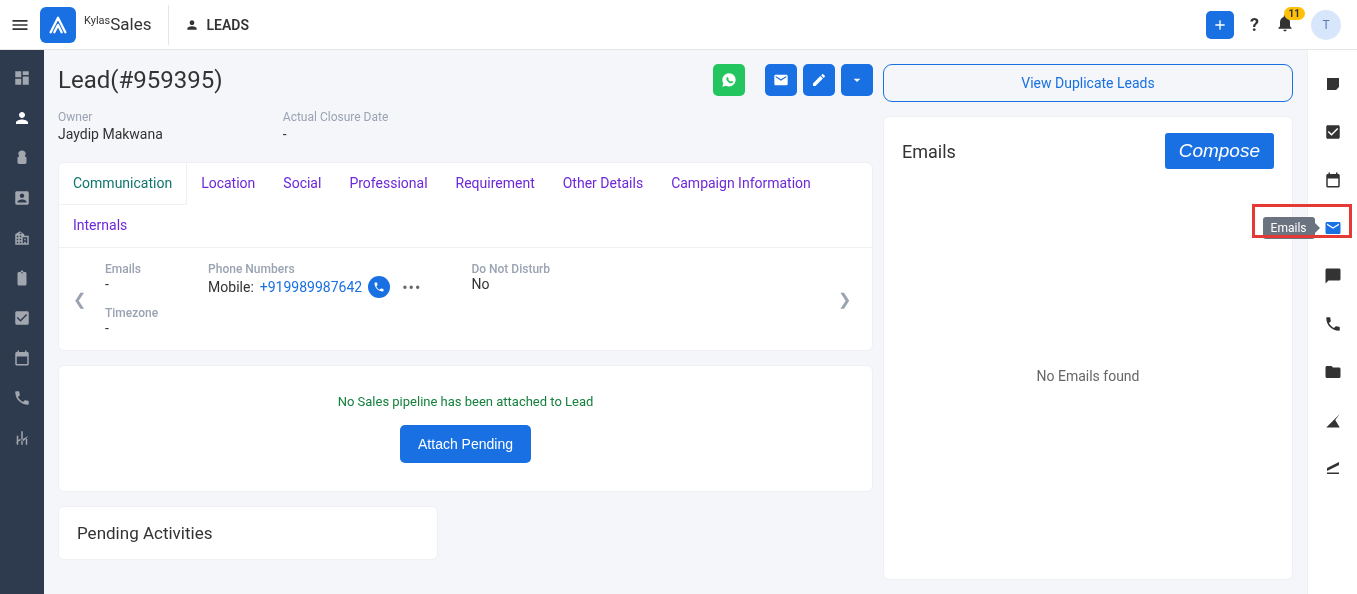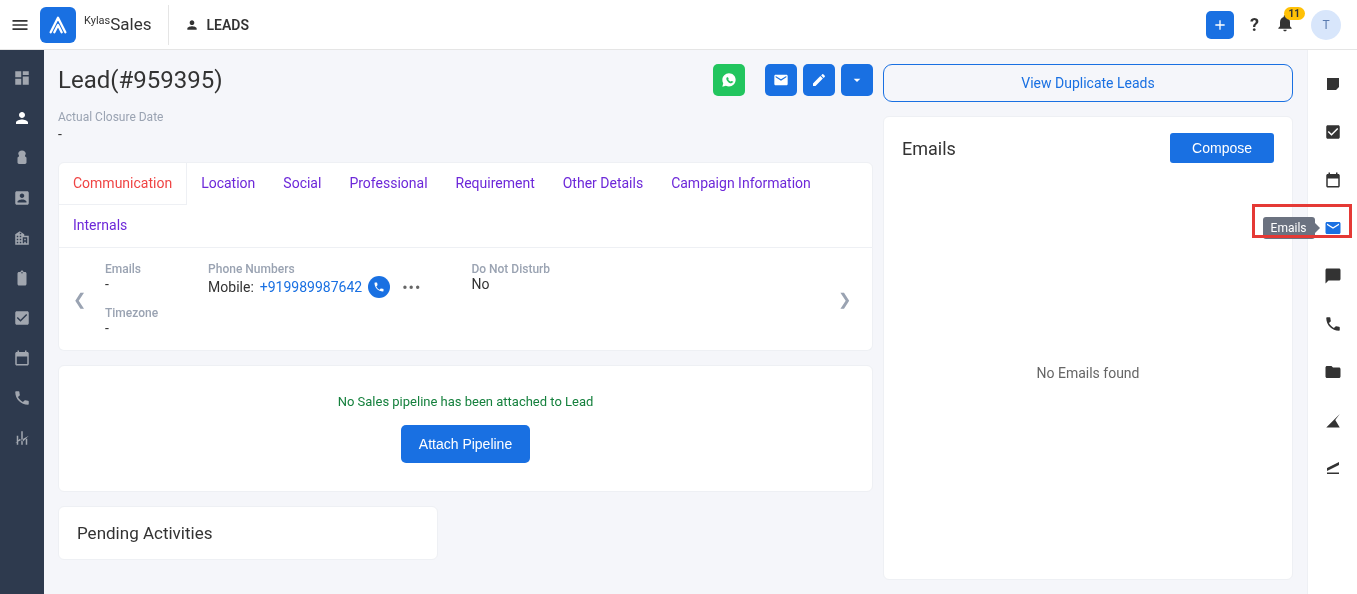--- a/index.html
+++ b/index.html
@@ -55,21 +55,21 @@
 .meta-item .label { font-size: 12px; color: #9aa3b2; margin-bottom: 2px; }
 .meta-item .value { font-size: 14px; color: #333; }
 
 
 .card { background: #fff; border-radius: 6px; border: 1px solid #eef0f4; }
 
 
 .tabs { border: 1px solid #eef0f4; border-radius: 6px 6px 0 0; background: #fff; }
 .tabs-row { display: flex; flex-wrap: wrap; }
 .tab { padding: 12px 14px; font-size: 14px; color: #6d28d9; cursor: pointer; border-bottom: 2px solid transparent; }
-.tab.active { color: #ef4444; border-right: 1px solid #eef0f4; border-bottom: 1px solid #eef0f4; text-align: center;}
+.tab.active { color: #0f766e; border-right: 1px solid #eef0f4; border-bottom: 1px solid #eef0f4; text-align: center;}
 .tab-body { background: #fff; border: 1px solid #eef0f4; border-top: none; border-radius: 0 0 6px 6px; padding: 14px; display: flex; align-items: center; }
 .chevron-nav { width: 20px; color: #9aa3b2; cursor: pointer; font-size: 16px; }
 .comm-grid { flex: 1; display: flex; gap: 50px; padding: 0 12px; }
 .comm-col { display: flex; flex-direction: column; gap: 14px; }
 .comm-col .label { font-size: 12px; color: #9aa3b2; font-weight: 500; }
 .comm-col .value { font-size: 14px; color: #333; }
 .phone-row { display: flex; align-items: center; gap: 6px; font-size: 14px; justify-content: center; }
 .phone-row .num { color: #1970e2; }
 .phone-circle { width: 22px; height: 22px; background: #1970e2; border-radius: 50%; display: flex; align-items: center; justify-content: center; }
 .phone-circle svg { width: 12px; height: 12px; fill: #fff; }
@@ -82,21 +82,21 @@
 
 
 .pending-card { padding: 16px 18px; width: 380px;}
 .pending-card h3 { font-size: 17px; font-weight: 400; color: #333; }
 
 
 .dup-btn { border: 1px solid #1970e2; color: #1970e2; border-radius: 9px; padding: 10px 0; text-align: center; font-size: 14px; cursor: pointer; }
 .emails-card { flex: 1; padding: 16px 18px; display: flex; flex-direction: column; }
 .emails-head { display: flex; justify-content: space-between; align-items: center; margin-bottom: 20px; }
 .emails-head h3 { font-size: 18px; font-weight: 400; color: #333; }
-.compose-btn { background: #1970e2; color: #fff; border: none; padding: 7px 22px; border-radius: 3px; font-size: 14px; cursor: pointer; }
+.compose-btn { background: #1970e2; color: #fff; border: none; padding: 7px 14px; border-radius: 3px; font-size: 19px; cursor: pointer; font-style: italic; }
 .emails-empty { flex: 1; display: flex; align-items: center; justify-content: center; color: #666; font-size: 14px; }
 
 
 .sidebar-right { width: 50px; background: #fff; border-left: 1px solid #eef0f4; display: flex; flex-direction: column; align-items: center; padding-top: 24px; gap: 28px; }
 .sidebar-right .icon { width: 20px; height: 20px; display: flex; align-items: center; justify-content: center; cursor: pointer; color: #333; position: relative; }
 .sidebar-right .icon svg { width: 18px; height: 18px; fill: #333; }
 .sidebar-right .icon.email-active svg { fill: #1970e2; }
 
 
 .tooltip { position: absolute; right: 28px; top: 50%; transform: translateY(-50%); background: #6b7280; color: #fff; font-size: 12px; padding: 4px 8px; border-radius: 3px; white-space: nowrap; }
@@ -231,20 +231,24 @@
           </div>
           <div class="act-btn act-blue">
             <svg viewBox="0 0 24 24">
                 <path d="M7 10l5 5 5-5z"></path>
               </svg>
           </div>
         </div>
       </div>
 
       <div class="meta-row">
+        <div class="meta-item">
+          <div class="label">Owner</div>
+          <div class="value">Jaydip Makwana</div>
+        </div>
         <div class="meta-item">
           <div class="label">Actual Closure Date</div>
           <div class="value">-</div>
         </div>
       </div>
 
       <div>
         <div class="tabs">
           <div class="tabs-row">
             <div class="tab active">Communication</div>
@@ -291,21 +295,21 @@
                 <div class="value">No</div>
               </div>
             </div>
           </div>
           <div class="chevron-nav">❯</div>
         </div>
       </div>
 
       <div class="card pipeline-card">
         <div class="msg">No Sales pipeline has been attached to Lead</div>
-        <button class="btn-primary">Attach Pipeline</button>
+        <button class="btn-primary">Attach Pending</button>
       </div>
 
       <div class="card pending-card">
         <h3>Pending Activities</h3>
       </div>
 
     </div>
 
     <div class="col-right">
       <div class="dup-btn">View Duplicate Leads</div>

